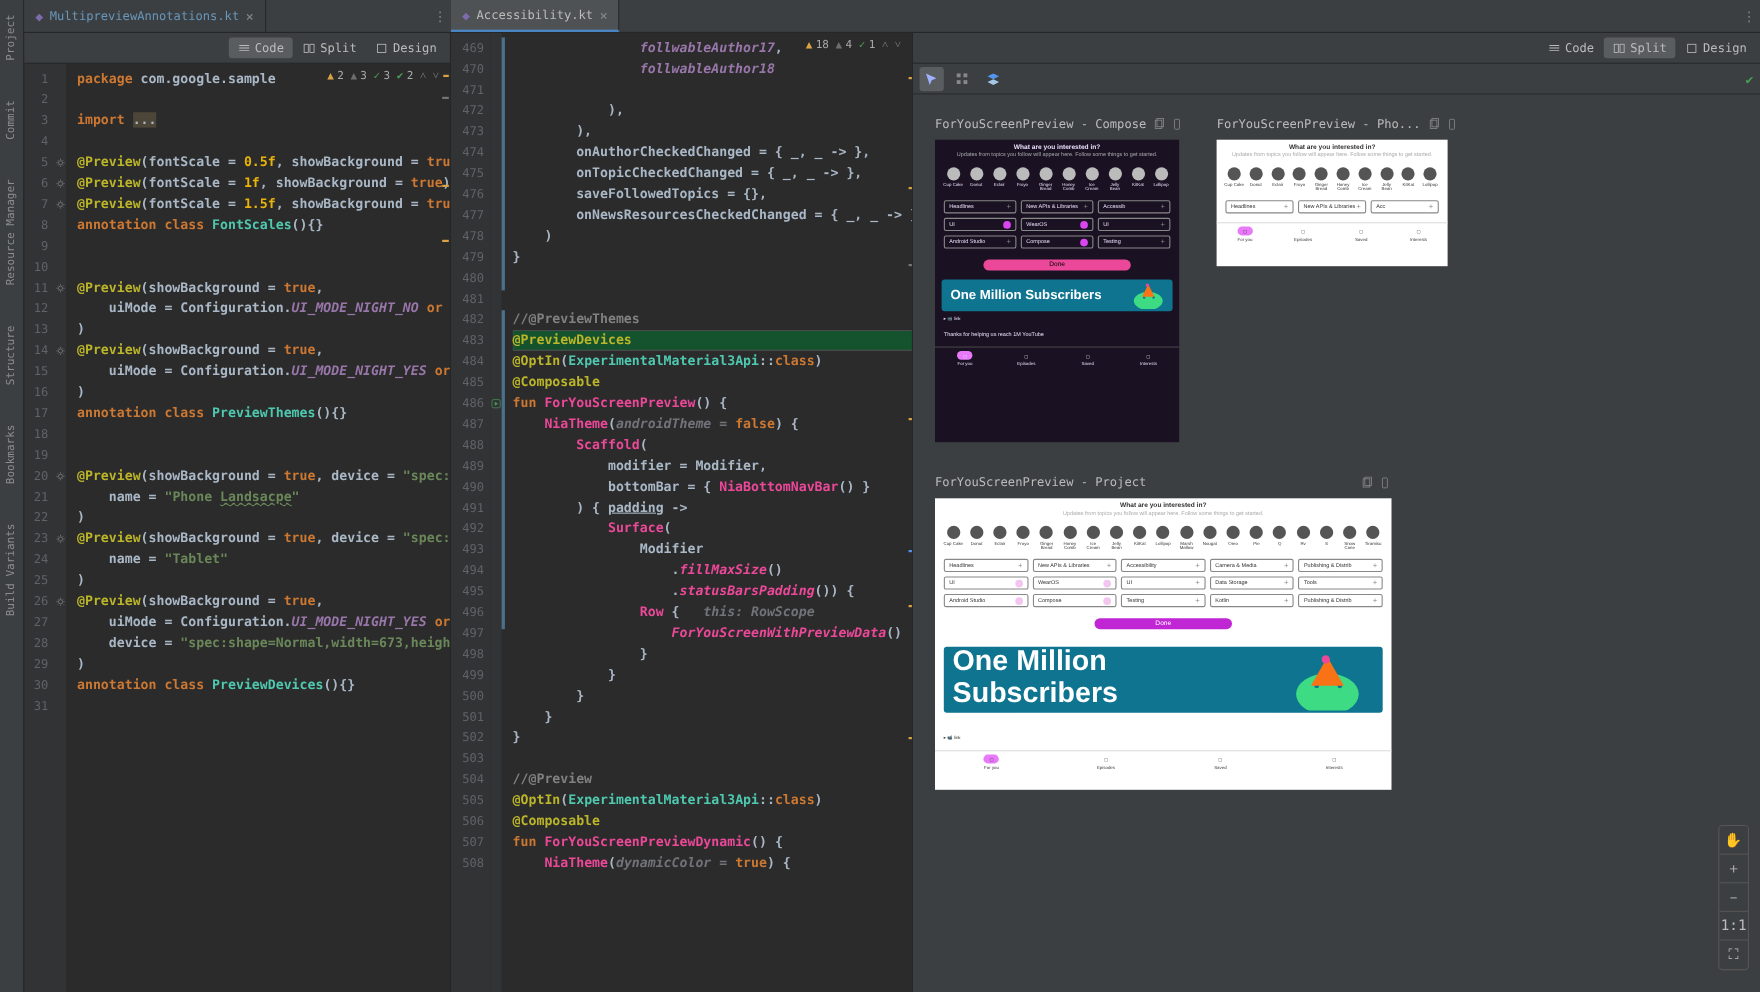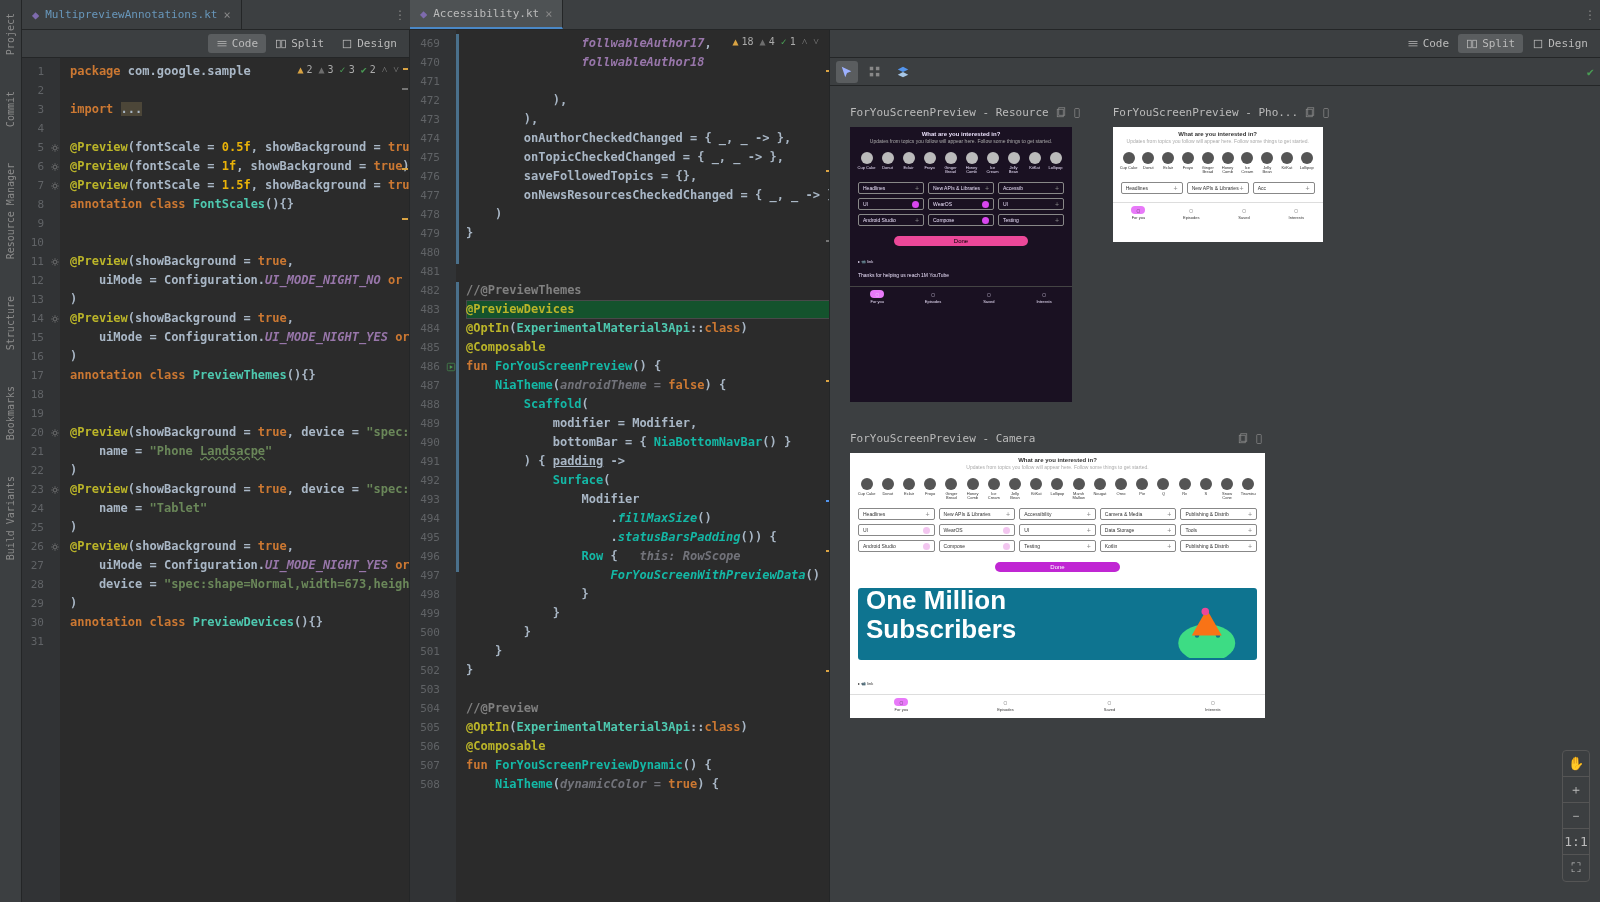--- a/index.html
+++ b/index.html
@@ -98,21 +98,21 @@
   line-height: 19px;
   white-space: pre;
   flex: 1;
   font-weight: bold;
 }
 .kw { color: #cc7832; }
 .anno { color: #bbb529; }
 .str { color: #6a8759; }
 .num { color: #eab308; }
 .type { color: #4ec9b0; }
-.fn { color: #14b8a6; }
+.fn { color: #ec4899; }
 .id-i { color: #9876aa; font-style: italic; }
 .param { color: #72737a; font-style: italic; }
 .cmt { color: #808080; }
 .err-underline { text-decoration: underline wavy #6a8759; }
 
 .inspections {
   position: absolute;
   top: 4px; right: 6px;
   display: flex;
   gap: 6px;
@@ -469,21 +469,21 @@
               <path fill="#a7c7e7" d="M8 8l6 3-6 3-6-3z"></path>
             </svg>
           </div>
         <div class="spacer"></div>
         <div class="pv-ok">✔</div>
       </div>
       <div class="pv-body">
 
         <div class="pv-item">
           <div class="pv-title-row">
-            <span>ForYouScreenPreview - Resource</span>
+            <span>ForYouScreenPreview - Compose</span>
             <span class="pv-icons">
               <svg viewBox="0 0 16 16">
                   <rect x="3" y="3" width="8" height="10" fill="none" stroke="#888"></rect>
                   <rect x="5" y="1" width="8" height="10" fill="none" stroke="#888"></rect>
                 </svg>
               <svg viewBox="0 0 16 16">
                   <rect x="5" y="2" width="6" height="12" rx="1" fill="none" stroke="#888"></rect>
                 </svg>
             </span>
           </div>
@@ -564,20 +564,30 @@
                 <div class="pv-chip" style="flex:1 1 30.333333333333336%">
                   <span>Compose</span>
                   <span class="dot"></span>
                 </div>
                 <div class="pv-chip" style="flex:1 1 30.333333333333336%">
                   <span>Testing</span>
                   <span class="plus">+</span>
                 </div>
               </div>
             <div class="pv-done">Done</div>
+            <div class="pv-banner">
+              <div class="pv-banner-title">One Million Subscribers</div>
+              <svg class="pv-android" viewBox="0 0 100 80">
+                  <ellipse cx="55" cy="60" rx="35" ry="22" fill="#3ddc84"></ellipse>
+                  <circle cx="45" cy="52" r="3" fill="#0e7490"></circle>
+                  <circle cx="68" cy="52" r="3" fill="#0e7490"></circle>
+                  <polygon points="55,20 70,50 40,50" fill="#f97316"></polygon>
+                  <circle cx="53" cy="22" r="4" fill="#ec4899"></circle>
+                </svg>
+            </div>
             <div class="pv-subtext"><span style="font-size:4px">▸ 📹 link</span></div>
             <div class="pv-subtext">Thanks for helping us reach 1M YouTube</div>
             <div class="pv-bottombar" id="bb-fold">
                 <div class="pv-bb-item active">
                   <div class="pv-bb-icon">▢</div>
                   <div>For you</div>
                 </div>
                 <div class="pv-bb-item ">
                   <div class="pv-bb-icon">▢</div>
                   <div>Episodes</div>
@@ -682,21 +692,21 @@
                 <div class="pv-bb-item ">
                   <div class="pv-bb-icon">▢</div>
                   <div>Interests</div>
                 </div>
               </div>
           </div>
         </div>
 
         <div class="pv-item" style="width:100%">
           <div class="pv-title-row" style="max-width:415px">
-            <span>ForYouScreenPreview - Camera</span>
+            <span>ForYouScreenPreview - Project</span>
             <span class="pv-icons">
               <svg viewBox="0 0 16 16">
                   <rect x="3" y="3" width="8" height="10" fill="none" stroke="#888"></rect>
                   <rect x="5" y="1" width="8" height="10" fill="none" stroke="#888"></rect>
                 </svg>
               <svg viewBox="0 0 16 16">
                   <rect x="5" y="2" width="6" height="12" rx="1" fill="none" stroke="#888"></rect>
                 </svg>
             </span>
           </div>
@@ -837,21 +847,21 @@
                 <div class="pv-chip" style="flex:1 1 17%">
                   <span>Kotlin</span>
                   <span class="plus">+</span>
                 </div>
                 <div class="pv-chip" style="flex:1 1 17%">
                   <span>Publishing &amp; Distrib</span>
                   <span class="plus">+</span>
                 </div>
               </div>
             <div class="pv-done" style="width:30%; background:#c026d3; color:#fff">Done</div>
-            <div class="pv-banner big" style="margin:16px 8px; height:72px;">
+            <div class="pv-banner big" style="margin:16px 8px; height:60px;">
               <div class="pv-banner-title" style="margin-top:-10px">One Million<br>Subscribers</div>
                <svg class="pv-android" style="width:100px;height:60px" viewBox="0 0 100 80">
                   <ellipse cx="55" cy="60" rx="38" ry="25" fill="#3ddc84"></ellipse>
                   <circle cx="42" cy="50" r="3" fill="#0e7490"></circle>
                   <circle cx="70" cy="50" r="3" fill="#0e7490"></circle>
                   <polygon points="55,15 75,50 35,50" fill="#f97316"></polygon>
                   <circle cx="53" cy="18" r="5" fill="#ec4899"></circle>
                 </svg>
             </div>
             <div class="pv-subtext"><span style="font-size:4px">▸ 📹 link</span></div>

